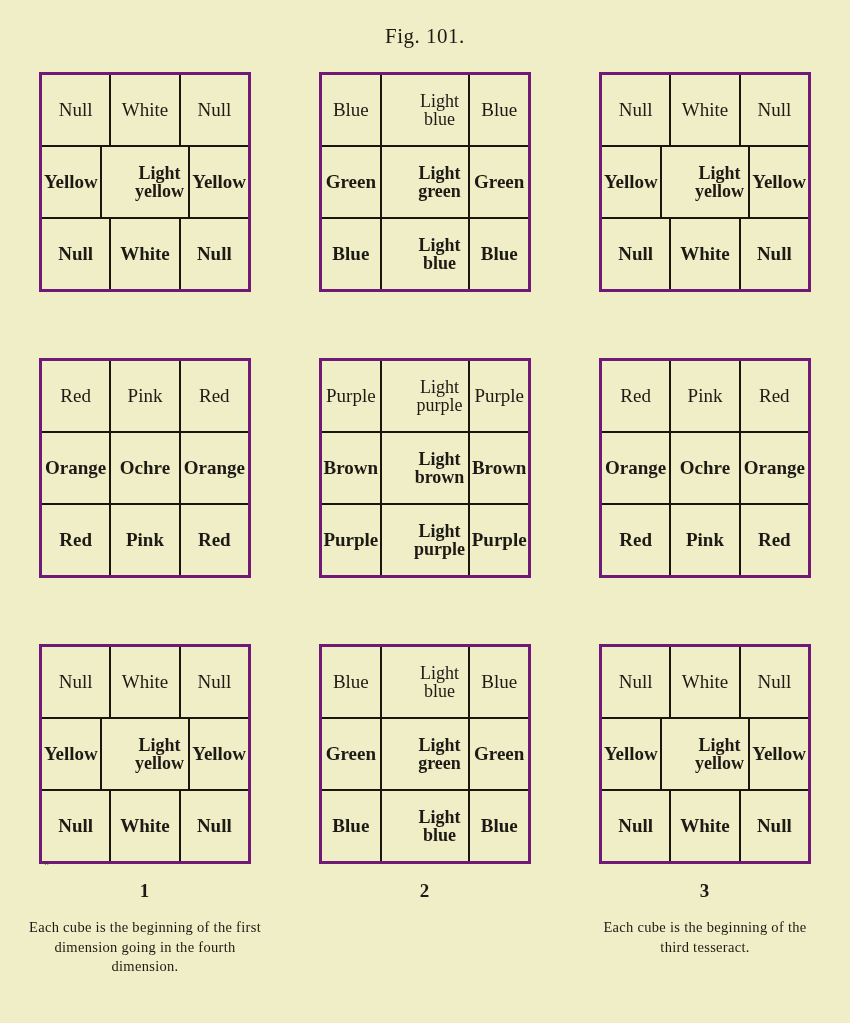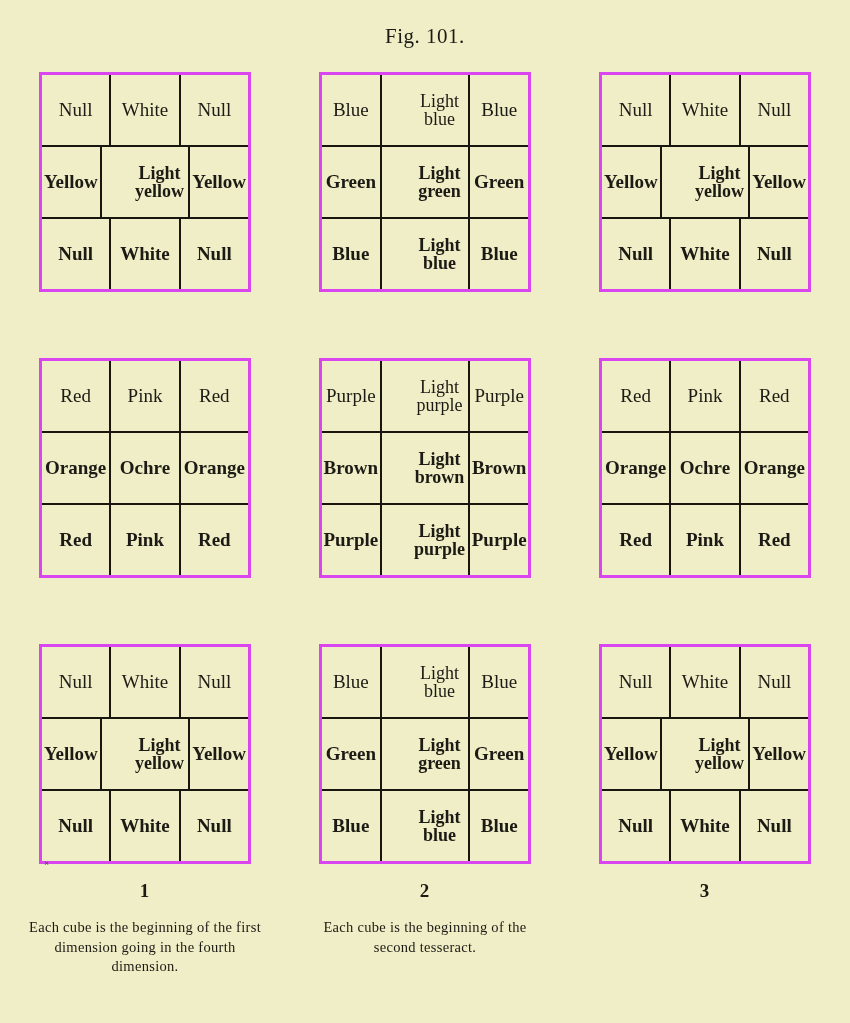--- a/index.html
+++ b/index.html
@@ -34,21 +34,21 @@
     width: 850px;
   }
   .row-of-cubes {
     display: flex;
     justify-content: center;
     gap: 68px;
     margin-bottom: 66px;
   }
   .cube {
     width: 212px;
-    border: 3px solid #d946ef;
+    border: 3px solid #701a75;
     background: transparent;
     box-sizing: border-box;
   }
   .cube-row {
     display: flex;
     height: 70px;
   }
   .cube-row + .cube-row {
     border-top: 2px solid #18160f;
     font-weight: bold;
@@ -305,21 +305,21 @@
   <div class="speck">×</div>
 
   <div class="captions">
     <div class="caption-row">
       <div class="caption-col">
         <div class="caption-num">1</div>
         <div class="caption-text">Each cube is the beginning of the first dimension going in the fourth dimension.</div>
       </div>
       <div class="caption-col">
         <div class="caption-num">2</div>
-        <div class="caption-text">Each cube is the beginning of the second tesseract.</div>
       </div>
       <div class="caption-col">
         <div class="caption-num">3</div>
+        <div class="caption-text">Each cube is the beginning of the third tesseract.</div>
       </div>
     </div>
   </div>
 
 </div>
 
 </body></html>

